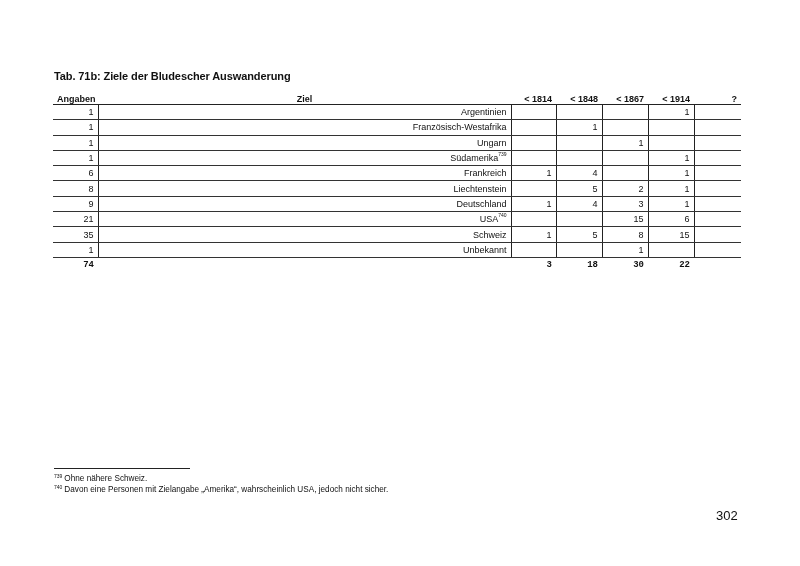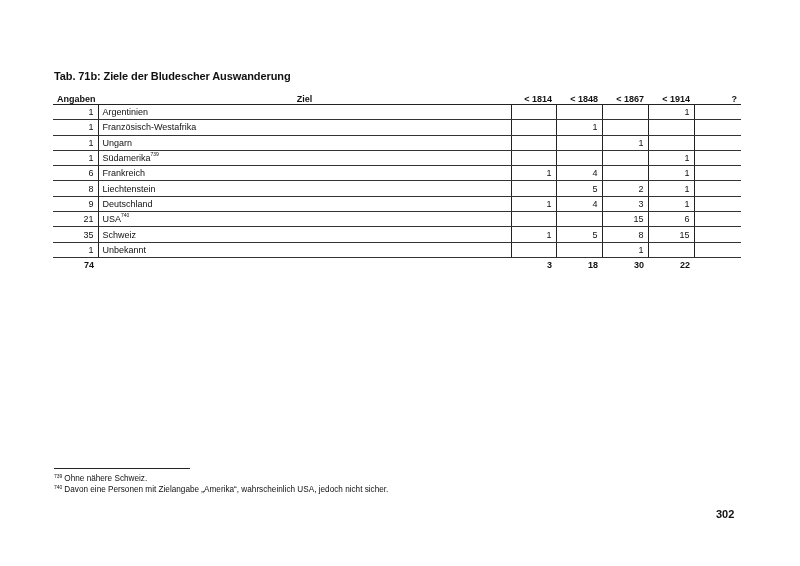--- a/index.html
+++ b/index.html
@@ -15,36 +15,36 @@
     border-collapse: collapse; font-size: 9px; table-layout: fixed;
   }
   table.data th {
     font-weight: bold; height: 13px; padding: 0 4px; vertical-align: bottom;
     border-bottom: 1.2px solid #222;
   }
   table.data td {
     height: 14.3px; padding: 0 4px; border-bottom: 1px solid #333; line-height: 12px;
   }
   table.data tr.body-row td.v { border-left: 1px solid #222; }
-  table.data tr.body-row td.ziel { border-left: 1px solid #222; text-align: left; margin-top: 36px; }
+  table.data tr.body-row td.ziel { border-left: 1px solid #222; text-align: right; margin-top: 36px; }
   table.data tr.total td {
-    border-bottom: none; font-weight: bold; border-top: 1.2px solid #222; height: 14px;
+    border-bottom: none; font-weight: bold; border-top: 1.2px solid #222; height: 14px; font-family: Liberation Mono, monospace;
   }
   .r { text-align: right; }
   .l { text-align: center; }
   sup { font-size: 5px; vertical-align: 5px; line-height: 0; }
   .fn-line {
     position: absolute; left: 54px; top: 468px; width: 136px; height: 0; border-top: 1px solid #222;
   }
   .footnotes {
     position: absolute; left: 54px; top: 473px; font-size: 8.2px; line-height: 11px;
   }
   .footnotes sup { font-size: 5px; vertical-align: 3px; margin-right: 2px; }
   .page-num {
-    position: absolute; left: 716px; top: 508px; font-size: 11px; font-weight: bold;
+    position: absolute; left: 716px; top: 508px; font-size: 13px;
   }
 </style>
 </head>
 <body>
 
 <div class="title">Tab. 71b: Ziele der Bludescher Auswanderung</div>
 
 <table class="data">
   <colgroup>
     <col style="width:45px">

